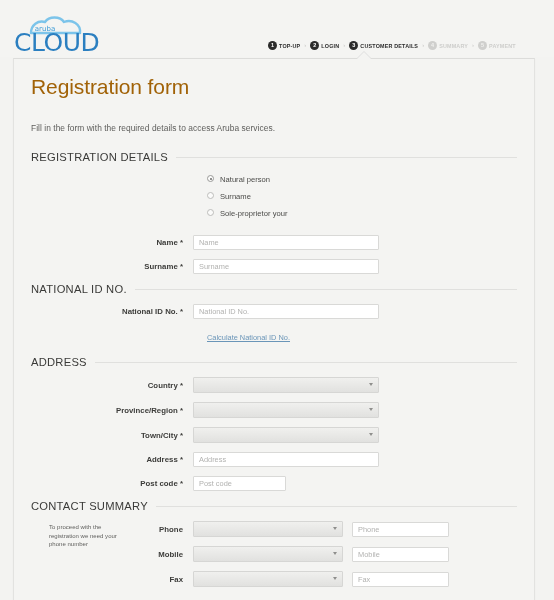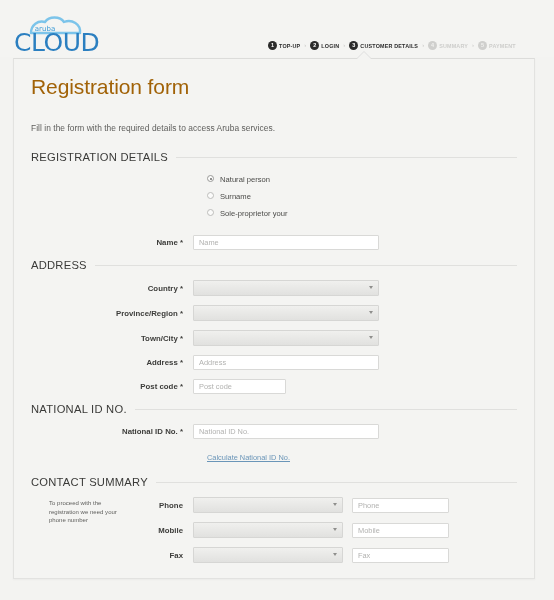--- a/index.html
+++ b/index.html
@@ -330,20 +330,50 @@
       <div class="frow">
         <div class="flabel">
           <span>Name</span>
           <span class="req">*</span>
         </div>
         <div class="ctrl-wrap">
           <input class="txt w-wide" type="text" placeholder="Name" style="">
         </div>
       </div>
 
+      <div class="frow">
+        <div class="flabel">
+          <span>Surname</span>
+          <span class="req">*</span>
+        </div>
+        <div class="ctrl-wrap">
+          <input class="txt w-wide" type="text" placeholder="Surname" style="">
+        </div>
+      </div>
+    </div>
+
+    <div class="section">
+      <div class="section-head">
+        <span class="section-title">NATIONAL ID NO.</span>
+        <span class="section-rule"></span>
+      </div>
+
+      <div class="frow">
+        <div class="flabel">
+          <span>National ID No.</span>
+          <span class="req">*</span>
+        </div>
+        <div class="ctrl-wrap">
+          <input class="txt w-wide" type="text" placeholder="National ID No." style="">
+        </div>
+      </div>
+
+      <div class="link-row">
+        <span class="calc-link">Calculate National ID No.</span>
+      </div>
     </div>
 
     <div class="section">
       <div class="section-head">
         <span class="section-title">ADDRESS</span>
         <span class="section-rule"></span>
       </div>
 
       <div class="frow">
         <div class="flabel">
@@ -395,41 +425,20 @@
       </div>
 
       <div class="frow">
         <div class="flabel">
           <span>Post code</span>
           <span class="req">*</span>
         </div>
         <div class="ctrl-wrap">
           <input class="txt w-mid" type="text" placeholder="Post code" style="">
         </div>
-      </div>
-    </div>
-
-    <div class="section">
-      <div class="section-head">
-        <span class="section-title">NATIONAL ID NO.</span>
-        <span class="section-rule"></span>
-      </div>
-
-      <div class="frow">
-        <div class="flabel">
-          <span>National ID No.</span>
-          <span class="req">*</span>
-        </div>
-        <div class="ctrl-wrap">
-          <input class="txt w-wide" type="text" placeholder="National ID No." style="">
-        </div>
-      </div>
-
-      <div class="link-row">
-        <span class="calc-link">Calculate National ID No.</span>
       </div>
     </div>
 
     <div class="section">
       <div class="section-head">
         <span class="section-title">CONTACT SUMMARY</span>
         <span class="section-rule"></span>
       </div>
 
       <div id="contact-body">

